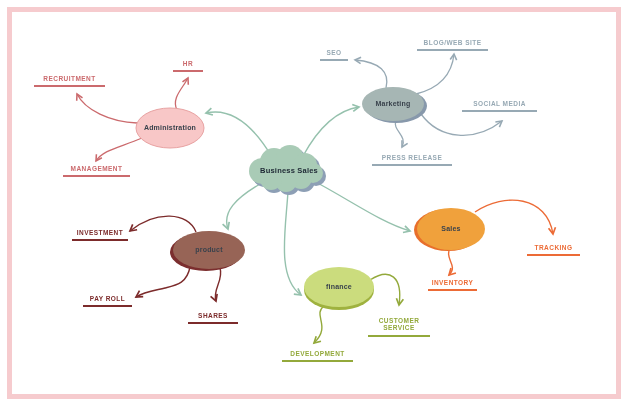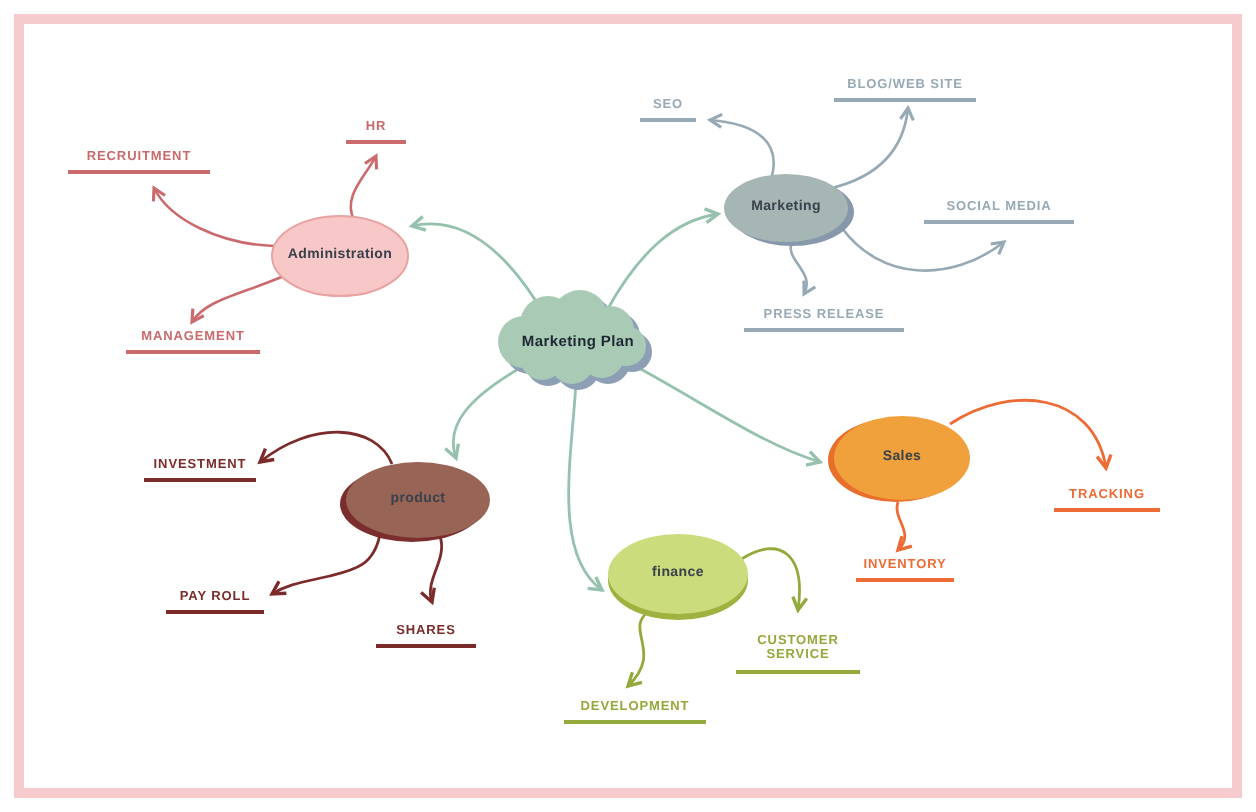--- a/index.html
+++ b/index.html
@@ -119,21 +119,21 @@
           <circle cx="290" cy="159" r="14"></circle>
         <circle cx="305" cy="165" r="12"></circle>
           <circle cx="313" cy="173" r="10"></circle>
           <circle cx="301" cy="178" r="11"></circle>
         <circle cx="286" cy="181" r="11"></circle>
           <circle cx="271" cy="179" r="11"></circle>
       </g>
     </g>
   </svg>
 
-  <div class="topic-label central-label" style="left:239px;top:166px;">Marketing Plan</div>
+  <div class="topic-label central-label" style="left:239px;top:166px;">Business Sales</div>
   <div class="topic-label" style="left:120px;top:124px;">Administration</div>
   <div class="topic-label" style="left:343px;top:100px;">Marketing</div>
   <div class="topic-label" style="left:401px;top:225px;">Sales</div>
   <div class="topic-label" style="left:289px;top:283px;">finance</div>
   <div class="topic-label" style="left:159px;top:246px;">product</div>
 
   <div class="sub c-pink" style="left:173px;top:60px;width:30px;">HR</div>
   <div class="sub c-pink" style="left:34px;top:75px;width:71px;">RECRUITMENT</div>
   <div class="sub c-pink" style="left:63px;top:165px;width:67px;">MANAGEMENT</div>
 

